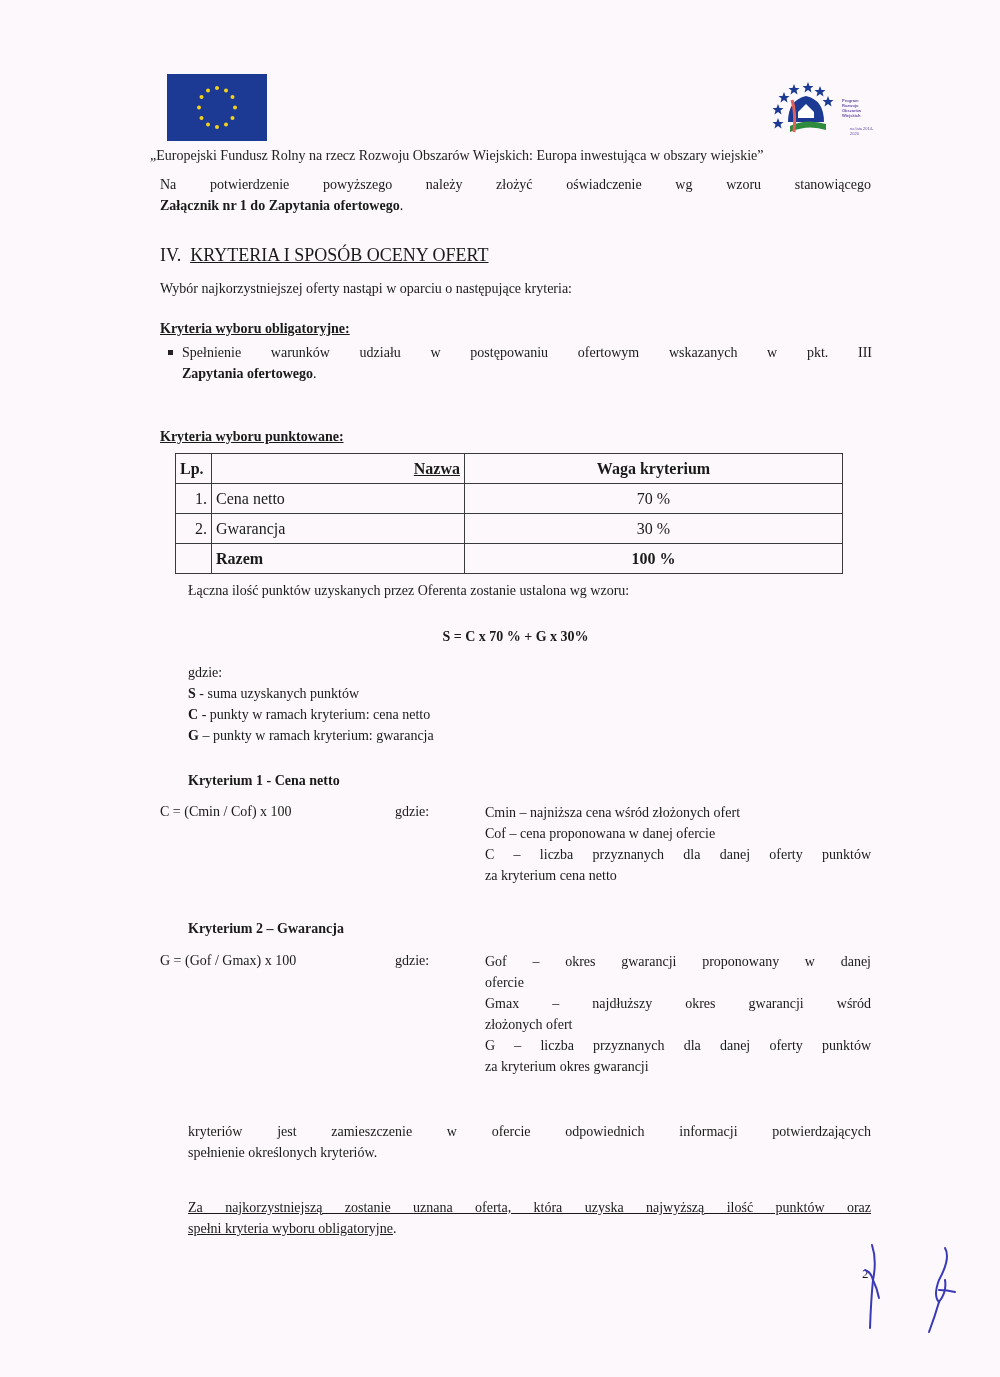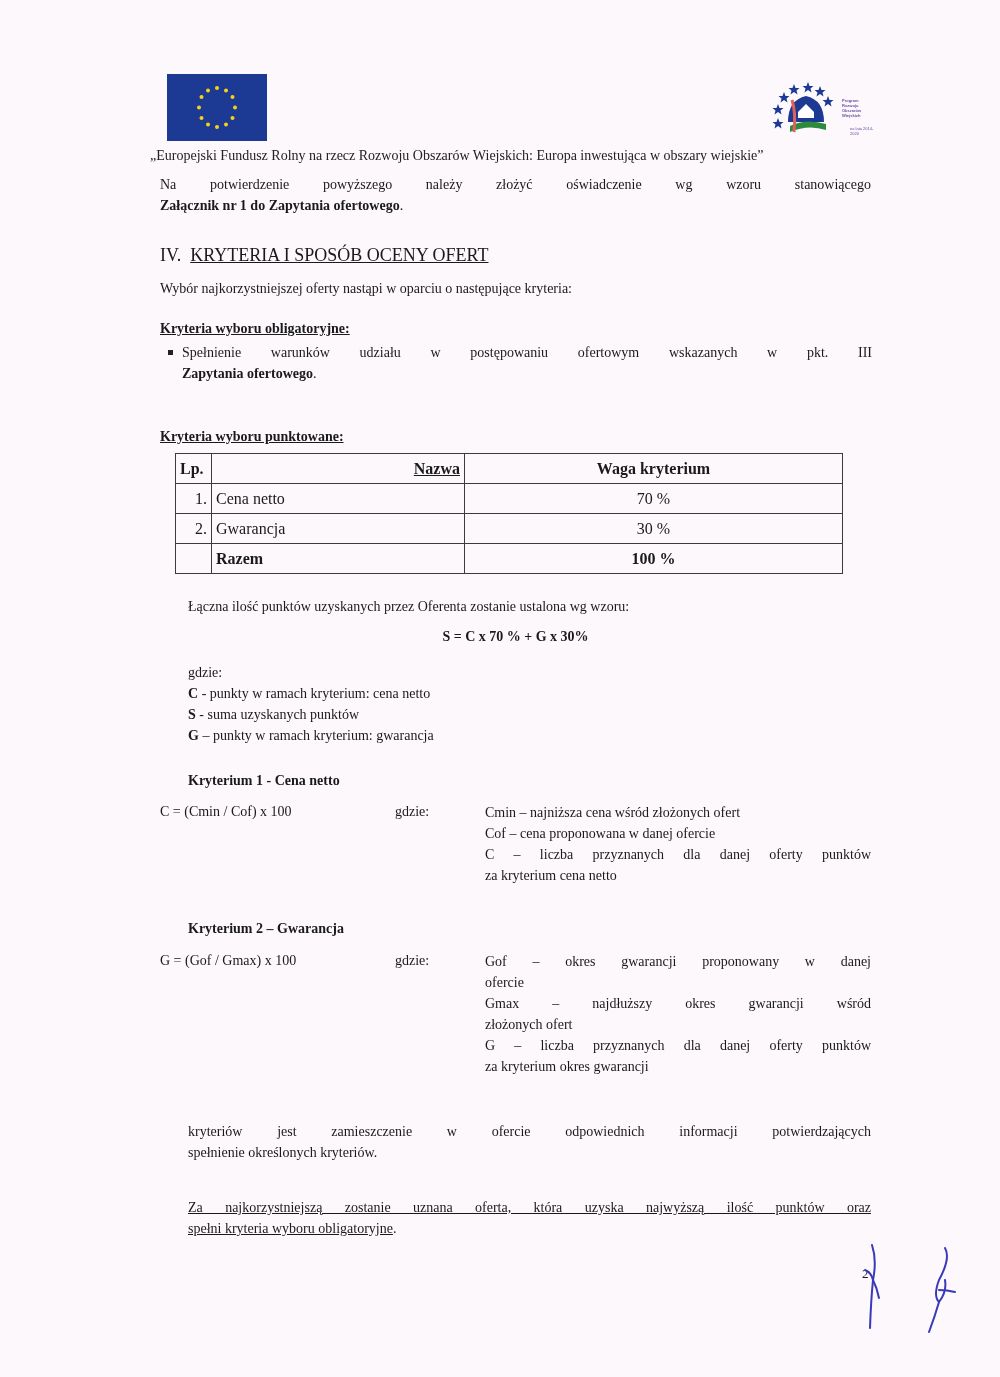--- a/index.html
+++ b/index.html
@@ -141,26 +141,26 @@
     <td class="c-w">30 %</td>
   </tr>
   <tr>
     <td class="c-lp"></td>
     <td class="c-name bold">Razem</td>
     <td class="c-w bold">100 %</td>
   </tr>
 </tbody>
   </table>
 
-<div class="abs body-text" style="left:188px; top:596px;font-family:Liberation Serif, serif;">Łączna ilość punktów uzyskanych przez Oferenta zostanie ustalona wg wzoru:</div>
+<div class="abs body-text" style="left:188px; top:580px;font-family:Liberation Serif, serif;">Łączna ilość punktów uzyskanych przez Oferenta zostanie ustalona wg wzoru:</div>
 <div class="abs body-text bold" style="left:160px; top:626px; width:711px; text-align:center;">S = C x 70 % + G x 30%</div>
 <div class="abs body-text" style="left:188px; top:662px;">
   <div class="line">gdzie:</div>
+  <div class="line"><span class="bold">S</span><span> - suma uzyskanych punktów</span></div>
   <div class="line"><span class="bold">C</span><span> - punkty w ramach kryterium: cena netto</span></div>
-  <div class="line"><span class="bold">S</span><span> - suma uzyskanych punktów</span></div>
   <div class="line"><span class="bold">G</span><span> – punkty w ramach kryterium: gwarancja</span></div>
 </div>
 
 <div class="abs body-text bold" style="left:188px; top:770px;">Kryterium 1 - Cena netto</div>
 <div class="abs body-text" style="left:160px; top:801px;">C = (Cmin / Cof) x 100</div>
 <div class="abs body-text" style="left:395px; top:801px;">gdzie:</div>
 <div class="abs body-text" style="left:485px; top:802px; width:386px;">
   <div class="line">Cmin – najniższa cena wśród złożonych ofert</div>
   <div class="line">Cof – cena proponowana w danej ofercie</div>
   <div class="line" style="text-align:justify; text-align-last:justify;">C – liczba przyznanych dla danej oferty punktów</div>

